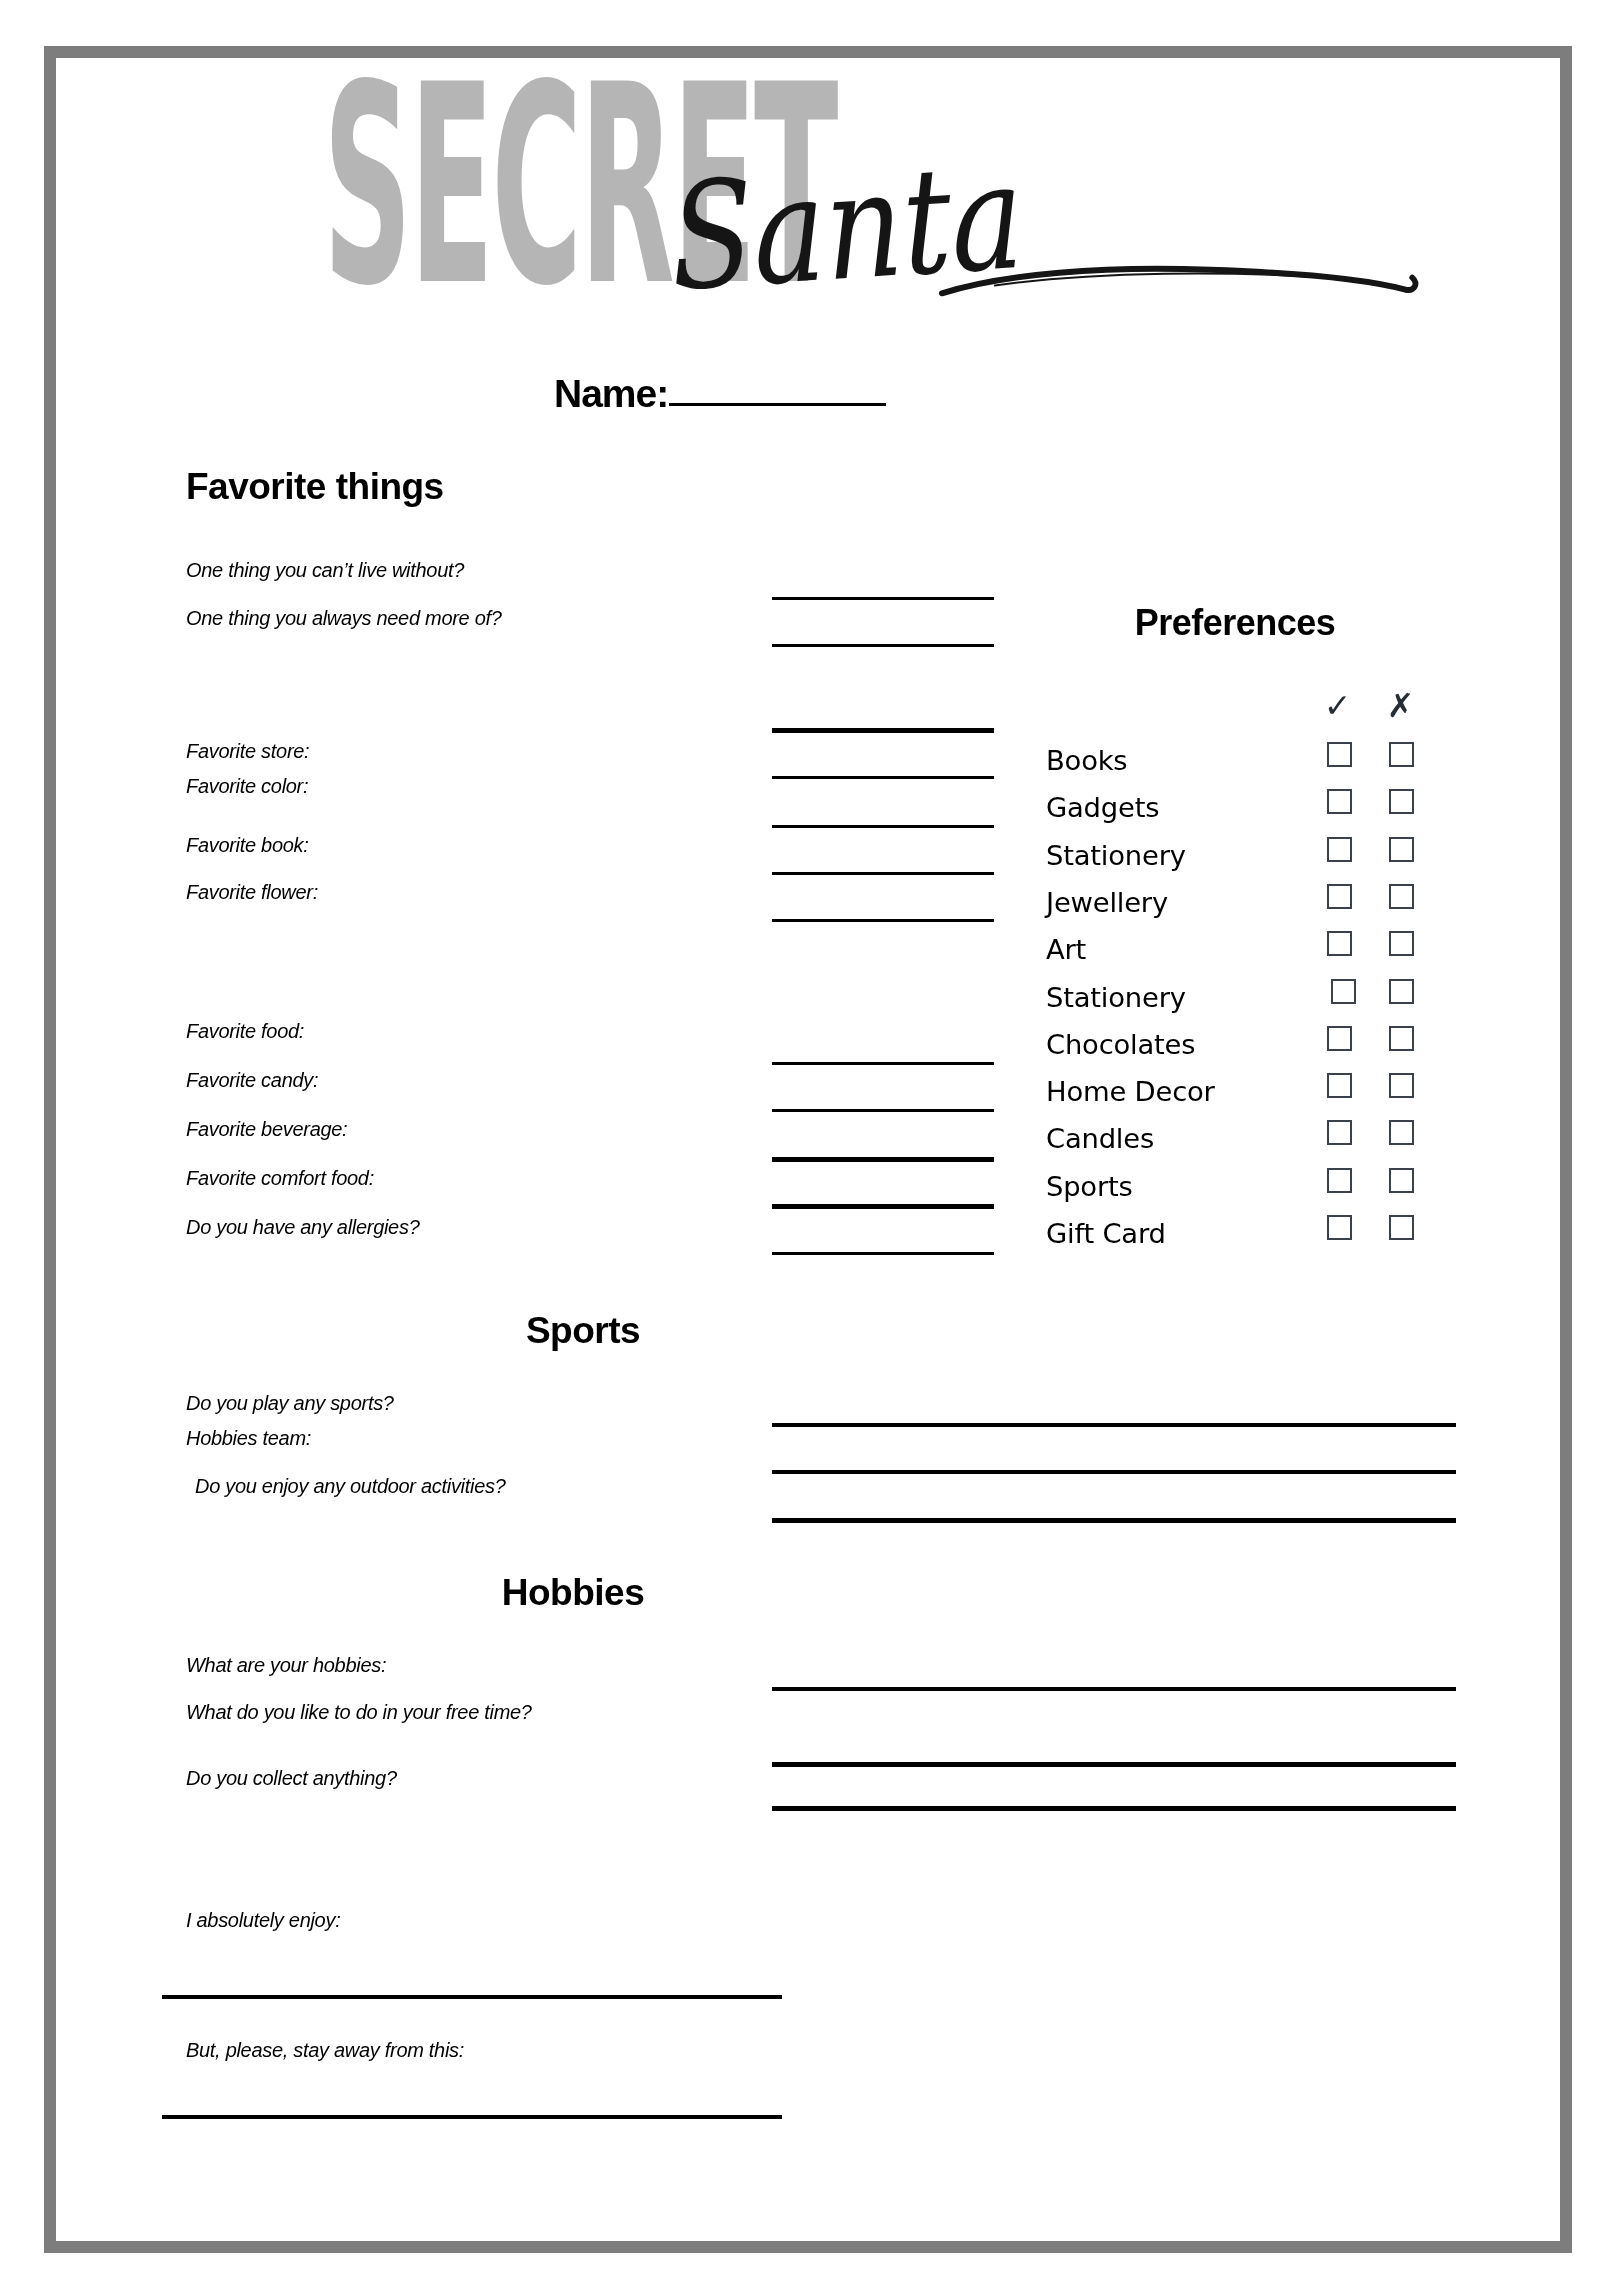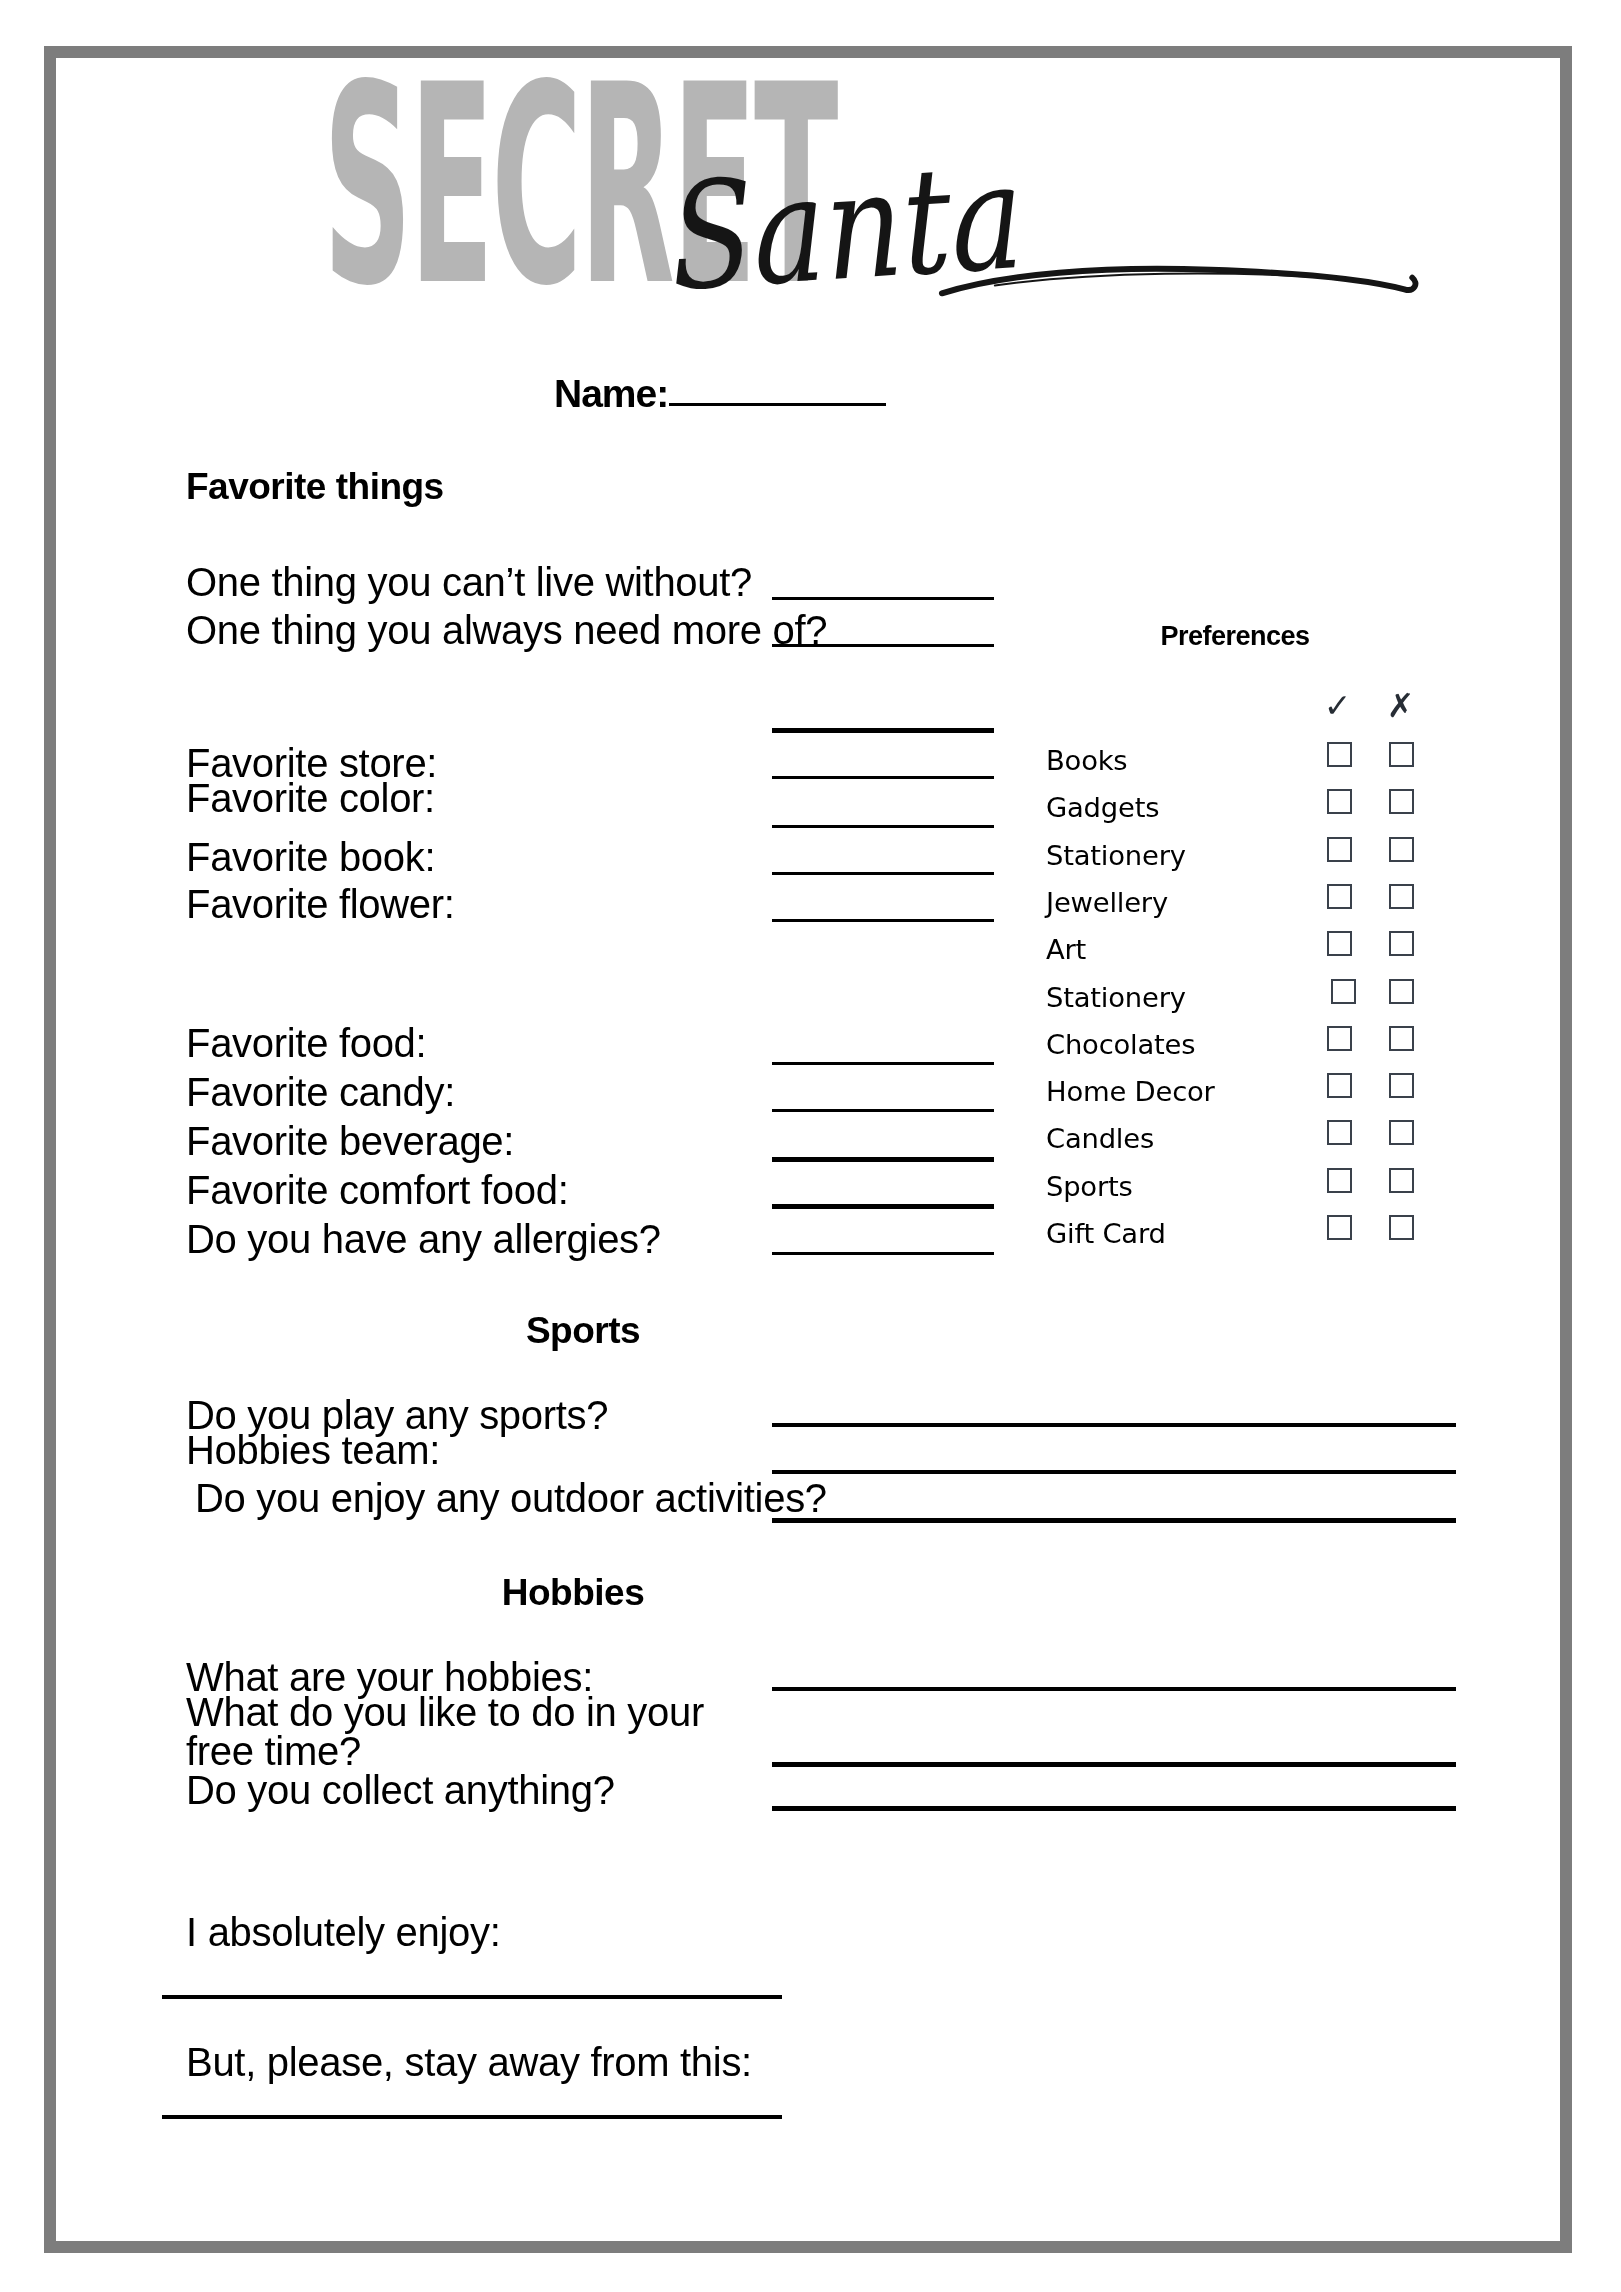--- a/index.html
+++ b/index.html
@@ -22,39 +22,39 @@
     font-family:"DejaVu Serif", serif; font-style:italic; font-weight:500;
     font-size:147px; line-height:1; color:#151515;
     transform:scaleX(0.82) rotate(-3deg); transform-origin:left bottom; white-space:nowrap;
   }
   .swoosh { position:absolute; left:936px; top:250px; }
   .h1 {
     position:absolute; font-weight:700; font-size:37px; letter-spacing:-0.5px; white-space:nowrap;
   }
   .h1.centered { text-align:center; }
   .q {
-    position:absolute; font-size:40px; letter-spacing:-0.3px; line-height:1.15; white-space:nowrap;
+    position:absolute; font-size:20px; letter-spacing:-0.3px; line-height:1.15; white-space:nowrap;font-style:italic;
   }
   .q.wrap { white-space:normal; line-height:39px; }
   .ln { position:absolute; background:#000; height:2.9px; }
   .ln.md { height:3.9px; }
   .ln.bold { height:4.9px; }
   .ln.short { left:772px; width:222px; }
   .ln.long  { left:772px; width:684px; }
   .ln.footer { left:162px; width:620px; }
   .name-label { position:absolute; left:554px; top:372px; font-weight:700; font-size:39px; letter-spacing:-1px; }
   .name-line { position:absolute; left:669px; top:403px; width:217px; height:2.9px; background:#000; }
   .check-head {
     position:absolute; width:33px; text-align:center; top:686px;
     font-family:"DejaVu Sans", sans-serif; font-size:33px; color:#272d35;
   }
   .check-head.yes { left:1321px; }
   .check-head.no  { left:1384px; }
   .pref-heading { position:absolute; left:1039px; width:392px; top:602px; text-align:center;
-    font-weight:700; font-size:27px; letter-spacing:-0.5px;margin-top:19px; }
+    font-weight:700; font-size:36px; letter-spacing:-0.5px; }
   .pref-row { position:absolute; left:1046px; width:392px; height:35px; }
   .pref-label { position:absolute; left:0; top:0; font-family:"DejaVu Sans", sans-serif;
     font-size:27.4px; letter-spacing:-0.2px; white-space:nowrap; }
   .cb { position:absolute; top:-2.9px; width:20.6px; height:20.6px; border:2.9px solid #3a414b;
     box-sizing:content-box; background:#fff; }
   .cb.yes { left:281px; }
   .cb.no  { left:343px; }
 </style>
 </head>
 <body>

